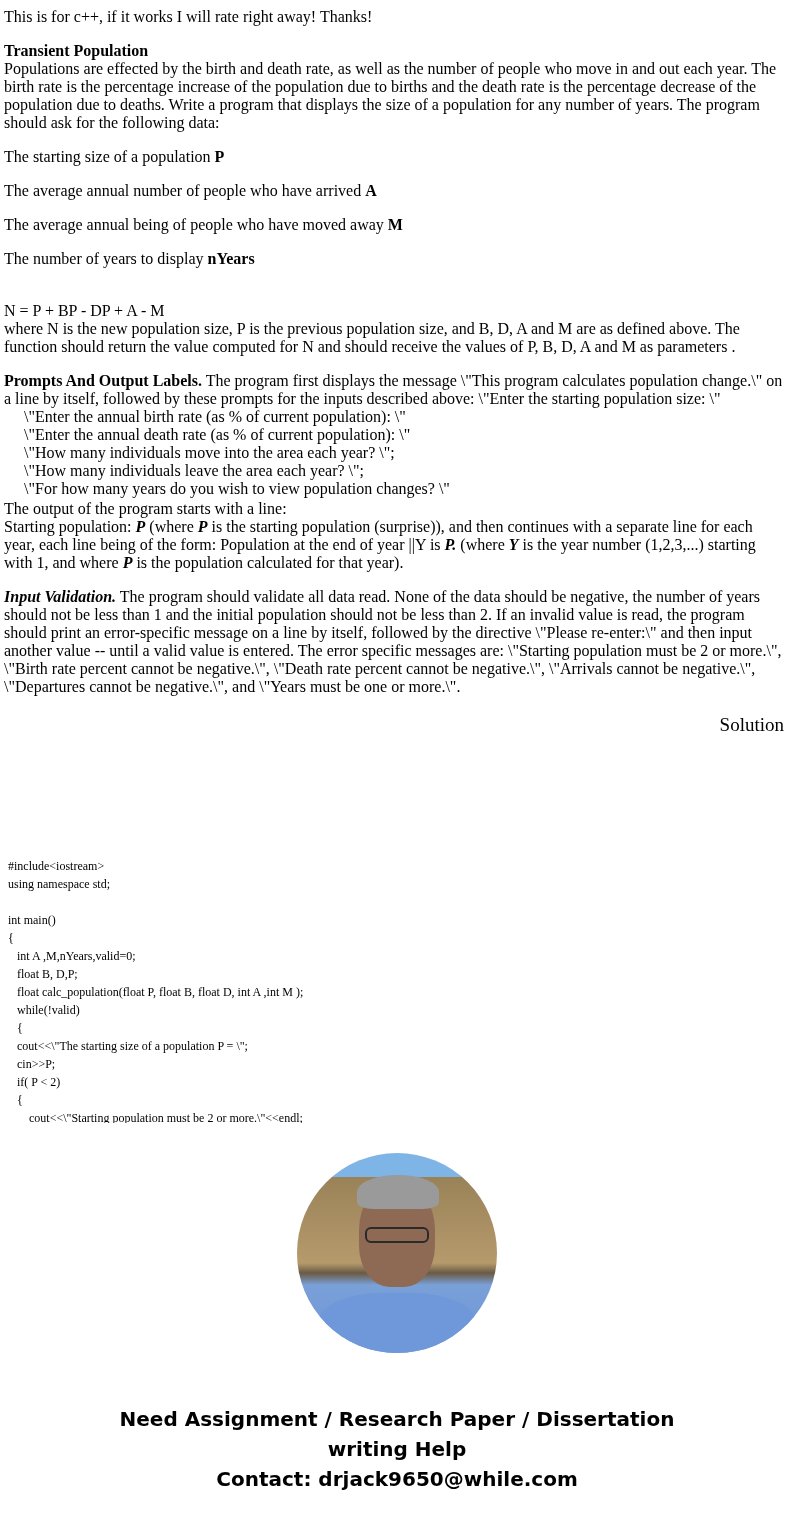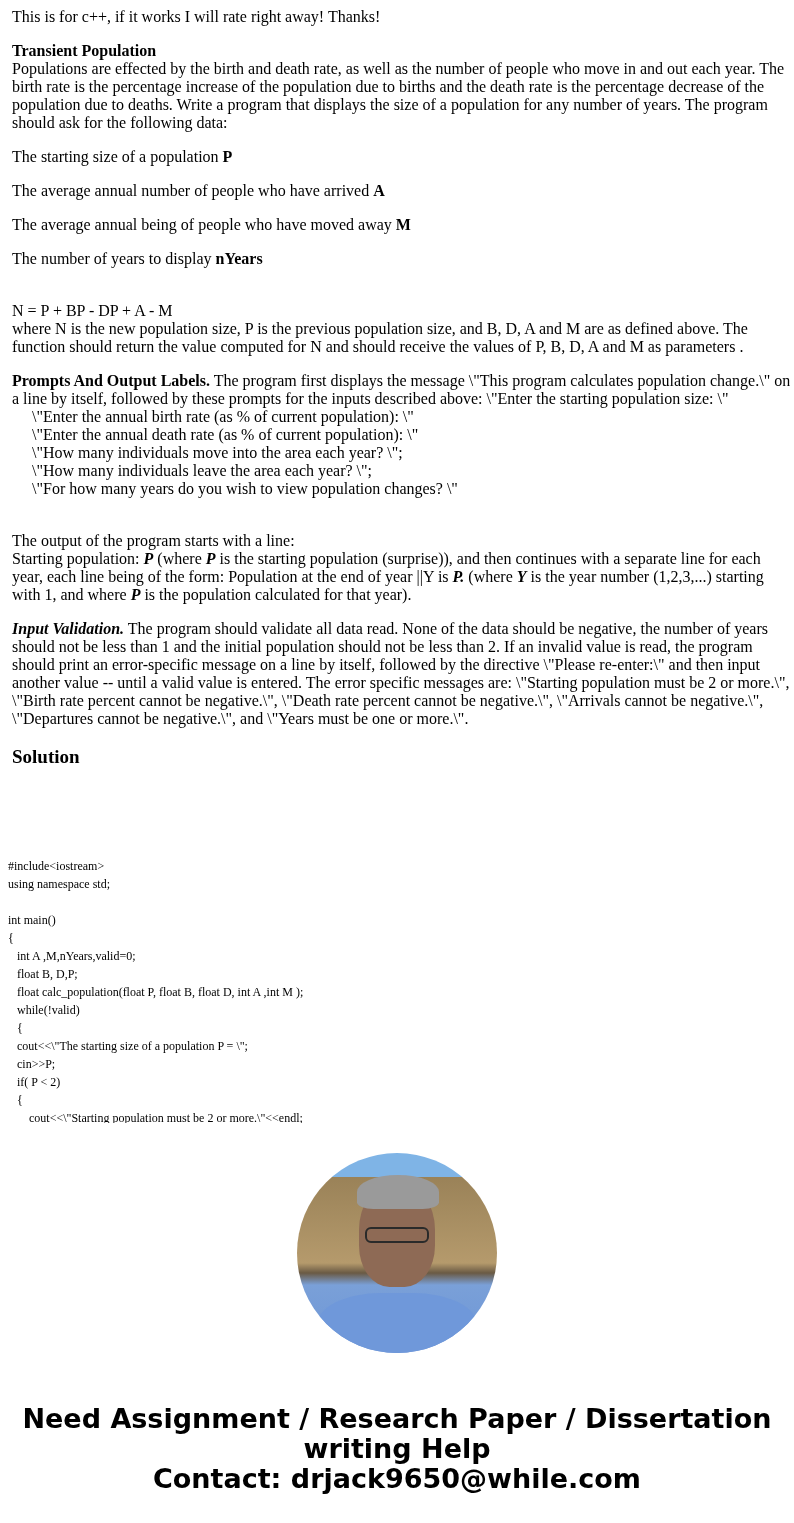--- a/index.html
+++ b/index.html
@@ -8,31 +8,32 @@
       height: 1523px;
       position: relative;
       overflow: hidden;
       font-family: "Liberation Serif", serif;
       font-size: 16px;
       line-height: 18px;
       color: #000;
     }
     .content {
       position: absolute;
-      left: 12px;
+      left: 4px;
       top: 8px;
       width: 780px;
     }
     p { margin: 0 0 16px 0; }
     .ind { display: block; padding-left: 20px; }
     h2.sol {
       font-size: 19px;
-      font-weight: bold;
+      font-weight: normal;
       margin: 18px 0 10px 0;
       line-height: 22px;
+      text-align: right;
     }
     .code {
       position: absolute;
       left: 8px;
       top: 857px;
       width: 780px;
       height: 266px;
       overflow: hidden;
       white-space: pre;
       font-family: "Liberation Serif", serif;
@@ -69,21 +70,21 @@
       background: #6f98da;
     }
     .promo {
       position: absolute;
       left: 0;
       top: 1404px;
       width: 794px;
       text-align: center;
       font-family: "DejaVu Sans", sans-serif;
       font-weight: bold;
-      font-size: 27px;
+      font-size: 20px;
       line-height: 30px;
       color: #000;
     }
   </style>
 </head>
 <body>
 
 <div class="content">
   <p>This is for c++, if it works I will rate right away! Thanks!</p>
 
@@ -96,21 +97,21 @@
   <p><span>The average annual number of people who have arrived </span><b>A</b></p>
   <p><span>The average annual being of people who have moved away </span><b>M</b></p>
   <p><span>The number of years to display </span><b>nYears</b></p>
 
   <p>
     <br>
     <span>N = P + BP - DP + A - M</span><br>
     <span>where N is the new population size, P is the previous population size, and B, D, A and M are as defined above. The function should return the value computed for N and should receive the values of P, B, D, A and M as parameters .</span>
   </p>
 
-  <p style="margin-bottom:34px;">
+  <p style="margin-bottom:2px;">
     <b>Prompts And Output Labels.</b><span> The program first displays the message \"This program calculates population change.\" on a line by itself, followed by these prompts for the inputs described above:      \"Enter the starting population size: \"</span>
     <span class="ind">\"Enter the annual birth rate (as % of current population): \"</span>
     <span class="ind">\"Enter the annual death rate (as % of current population): \"</span>
     <span class="ind">\"How many individuals move into the area each year? \";</span>
     <span class="ind">\"How many individuals leave the area each year? \";</span>
     <span class="ind">\"For how many years do you wish to view population changes? \"</span>
   </p>
 
   <p>
     <span>The output of the program starts with a line:</span><br>

